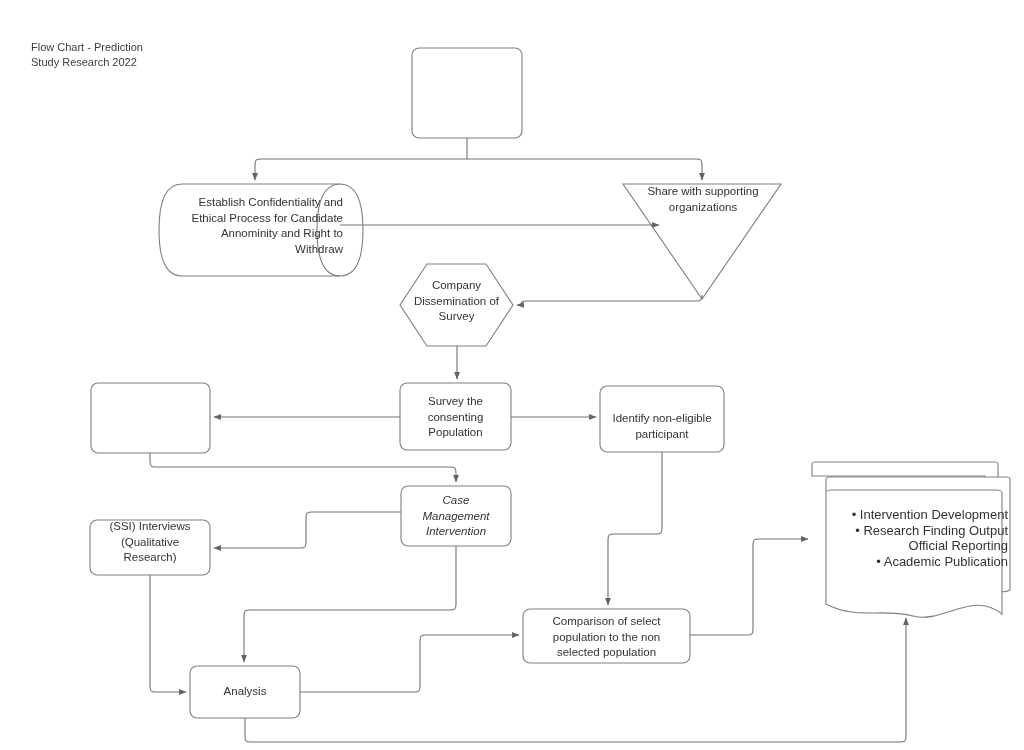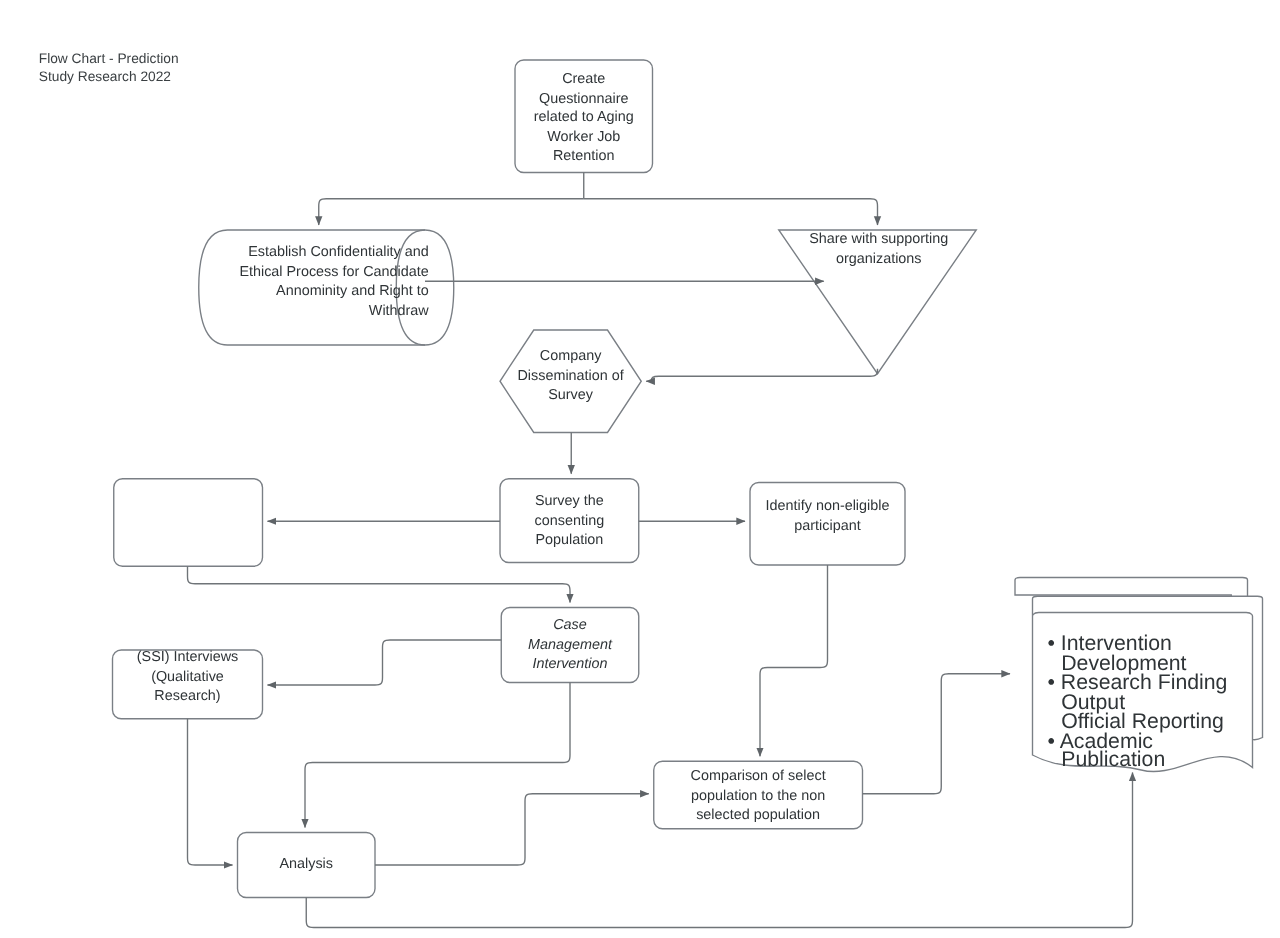--- a/index.html
+++ b/index.html
@@ -23,22 +23,22 @@
     text-align:center;
     white-space:pre-line;
     pointer-events:none;
   }
   #title{
     position:absolute;left:31px;top:24px;width:240px;
     color:#3a3f42;font-size:11px;line-height:15px;
     text-align:left;white-space:pre-line;
   }
   .bullets{
-    position:absolute;color:#2f3437;font-size:17px;line-height:15.5px;
-    text-align:left;
+    position:absolute;color:#2f3437;font-size:13px;line-height:15.5px;
+    text-align:right;
   }
   .bullets div{padding-left:11px;text-indent:-11px;}
   .bullets div span.cont{display:block;text-indent:0;padding-left:0;}
 </style>
 </head>
 <body>
 
 <div id="canvas">
 
   <div id="title">Flow Chart - Prediction
@@ -125,44 +125,39 @@
     <path class="conn" marker-end="url(#arrow)" d="M 300 676 L 414 676 C 419 676 420 675 420 670 L 420 625 C 420 620 421 619 426 619 L 519 619"></path>
 
     <path class="conn" marker-end="url(#arrow)" d="M 662 436 L 662 512 C 662 517 661 518 656 518 L 614 518 C 609 518 608 519 608 524 L 608 589"></path>
 
     <path class="conn" marker-end="url(#arrow)" d="M 690 619 L 747 619 C 752 619 753 618 753 613 L 753 529 C 753 524 754 523 759 523 L 808 523"></path>
 
     <path class="conn" marker-end="url(#arrow)" d="M 245 702 L 245 720 C 245 725 246 726 251 726 L 900 726 C 905 726 906 725 906 720 L 906 602"></path>
 
   </svg>
 
-  <div class="lbl" style="left:404px;top:40px;width:126px;">Create
-Questionnaire
-related to Aging
-Worker Job
-Retention</div>
 
   <div class="lbl" style="left:157px;top:179px;width:186px;text-align:right;">Establish Confidentiality and
 Ethical Process for Candidate
 Annominity and Right to
 Withdraw</div>
 
   <div class="lbl" style="left:627px;top:168px;width:152px;">Share with supporting
 organizations</div>
 
   <div class="lbl" style="left:399px;top:262px;width:115px;">Company
 Dissemination of
 Survey</div>
 
 
   <div class="lbl" style="left:400px;top:378px;width:111px;">Survey the
 consenting
 Population</div>
 
-  <div class="lbl" style="left:598px;top:382px;width:128px;">Identify non-eligible
+  <div class="lbl" style="left:598px;top:395px;width:128px;">Identify non-eligible
 participant</div>
 
   <div class="lbl" style="left:401px;top:477px;width:110px;font-style:italic;">Case
 Management
 Intervention</div>
 
   <div class="lbl" style="left:88px;top:503px;width:124px;">(SSI) Interviews
 (Qualitative
 Research)</div>
 

